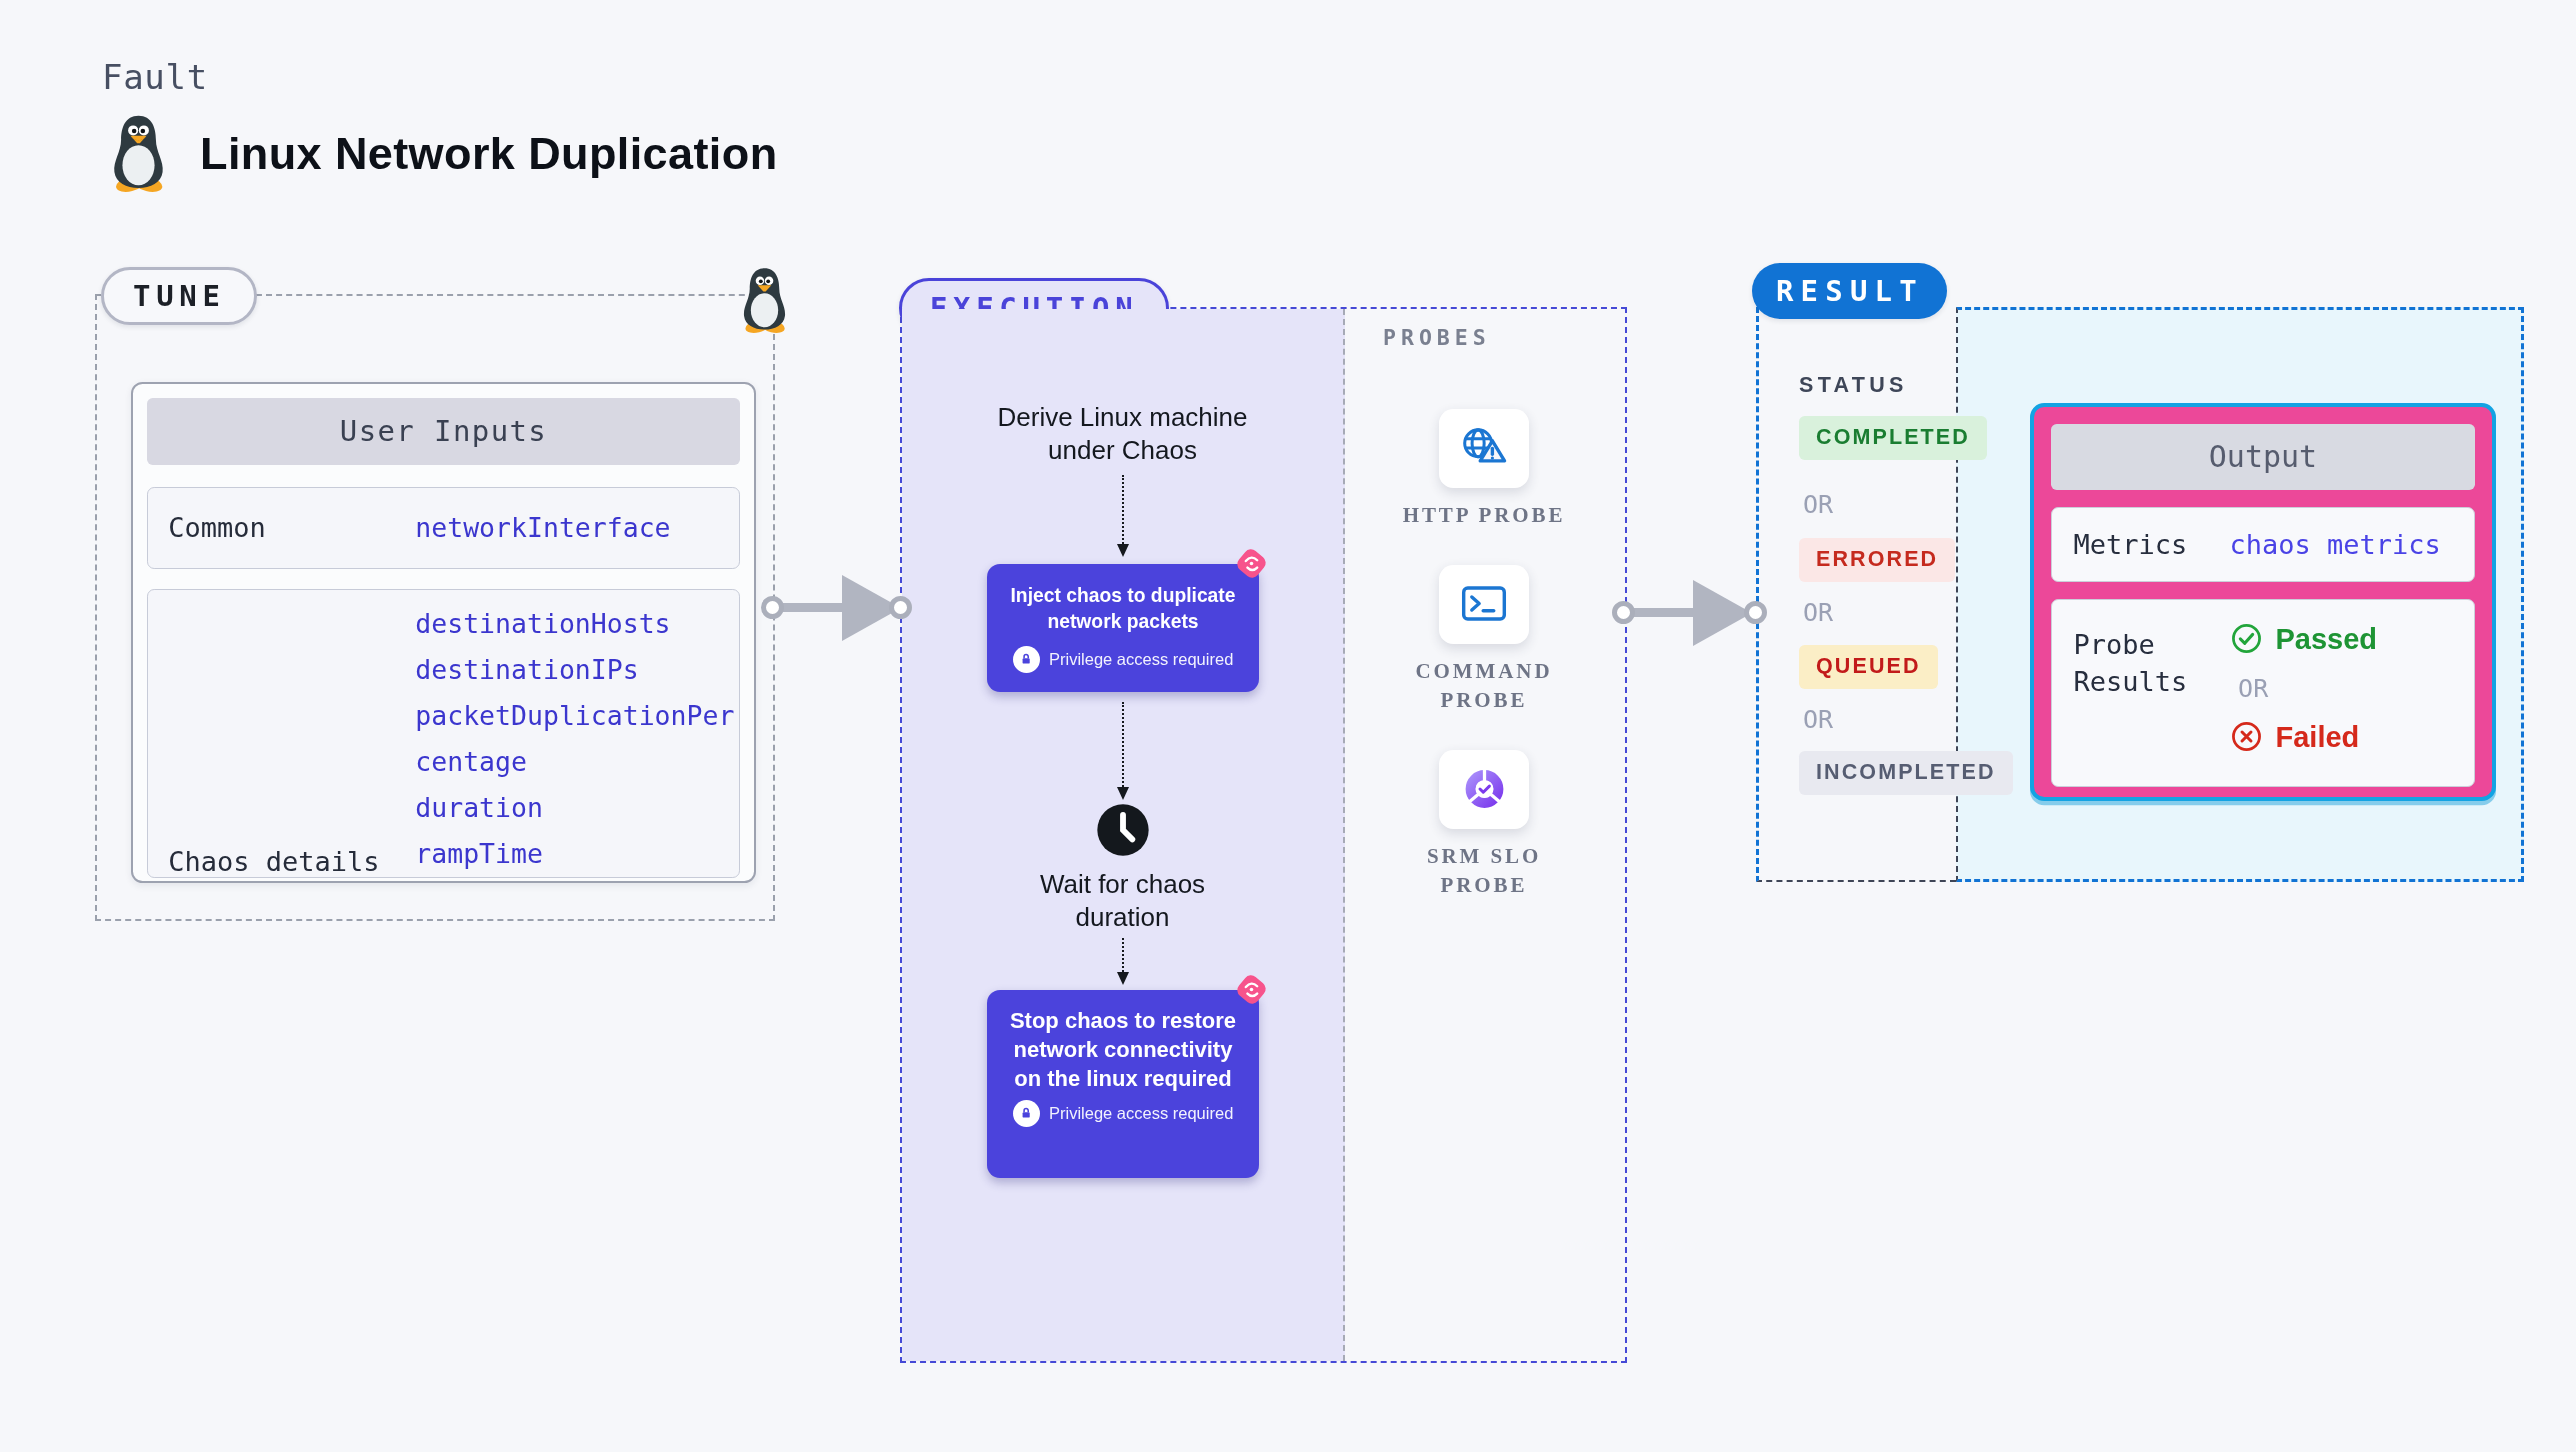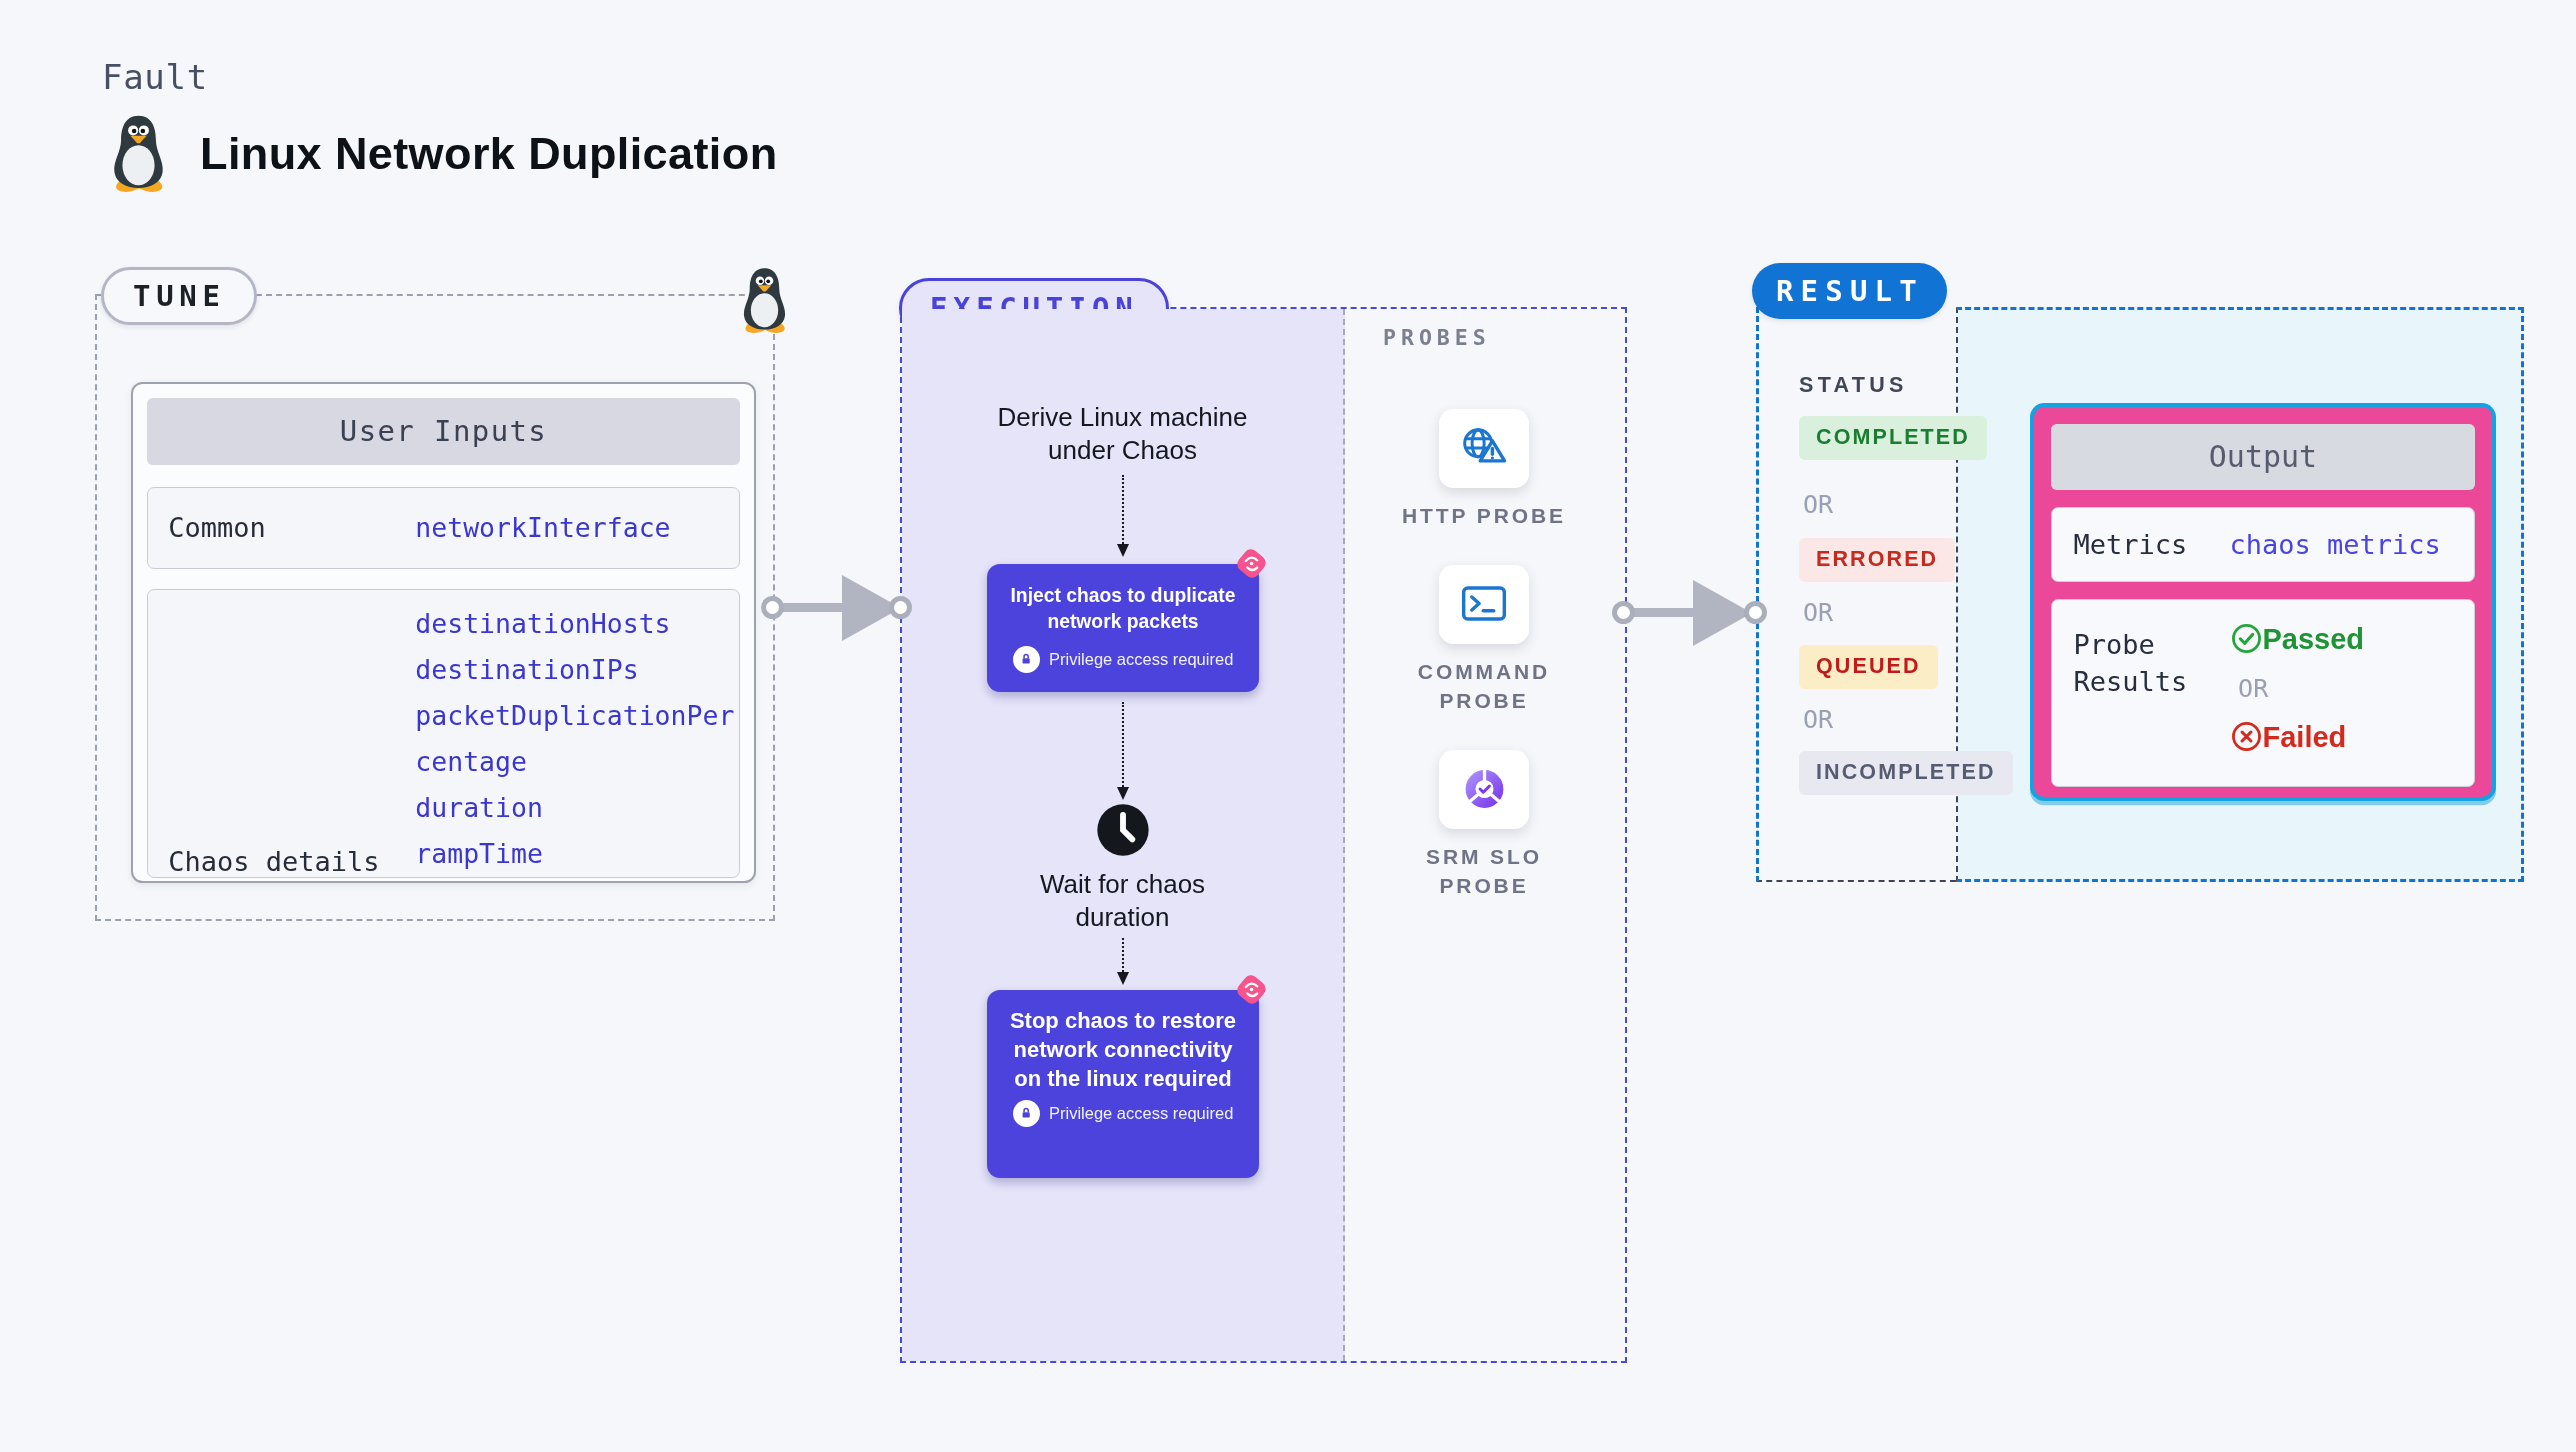--- a/index.html
+++ b/index.html
@@ -80,21 +80,21 @@
 
   
   #probes-area{position:absolute;left:441px;top:0;right:0;bottom:0;}
   #probes-heading{position:absolute;left:40px;top:15.8px;font-size:21.5px;font-weight:bold;
         letter-spacing:5px;color:#7A8090;}
   .probe-card{position:absolute;left:96px;width:90px;height:79px;background:#FFFFFF;
         border-radius:14.3px;box-shadow:0 4.3px 11.5px rgba(40,50,80,.14);display:flex;
         align-items:center;justify-content:center;}
   .probe-label{position:absolute;left:55px;width:172px;text-align:center;font-weight:bold;
         font-size:21px;line-height:29px;letter-spacing:2.9px;color:#6E7486;
-        font-family:Liberation Sans, sans-serif;}
+        font-family:Liberation Serif, serif;}
   #http-card{top:100px;}  #http-label{top:192px;}
   #cmd-card{top:256px;}   #cmd-label{top:348px;}
   #srm-card{top:441px;}   #srm-label{top:533px;}
 
   
   #result-box{left:1756px;top:307px;width:768px;height:575px;}
   #status-part{position:absolute;left:0;top:0;width:200px;height:100%;box-sizing:border-box;
         border-left:3.6px dashed #1173D4;border-bottom:2.9px dashed #3E4556;}
   #blue-part{position:absolute;left:200px;top:0;right:0;bottom:0;background:#E8F6FC;
         box-sizing:border-box;border-top:3.6px dashed #1173D4;border-right:3.6px dashed #1173D4;
@@ -118,21 +118,21 @@
   #output-header{height:66px;line-height:66px;background:#D8DAE2;border-radius:5.7px;
         text-align:center;font-size:30px;color:#565C6E;}
   .out-row{border:1.4px solid #CBCFDA;border-radius:7.2px;background:#F8F9FC;display:flex;
         box-sizing:border-box;}
   #metrics-row{margin-top:17px;height:75px;align-items:center;}
   #probe-row{margin-top:17px;height:188px;align-items:flex-start;}
   .out-label{flex:0 0 156px;padding-left:21.5px;font-size:27px;color:#272E3E;line-height:37px;}
   #probe-row .out-label{padding-top:26px;}
   #metrics-value{font-size:27px;color:#4A43E6;}
   #probe-col{padding-top:21.5px;display:flex;flex-direction:column;}
-  .pf-row{display:flex;align-items:center;}
+  .pf-row{display:flex;align-items:center;gap:13px;}
   #passed-text{font-size:29px;font-weight:bold;color:#1E9434;}
   #failed-text{font-size:29px;font-weight:bold;color:#D5291B;}
   #output-or{font-size:25px;color:#9AA0B4;margin:17px 0 17px 8.6px;}
 </style>
 </head>
 <body>
 
 <div class="abs mono" id="kicker">Fault</div>
 <div class="abs" id="title-row">
   <span>

